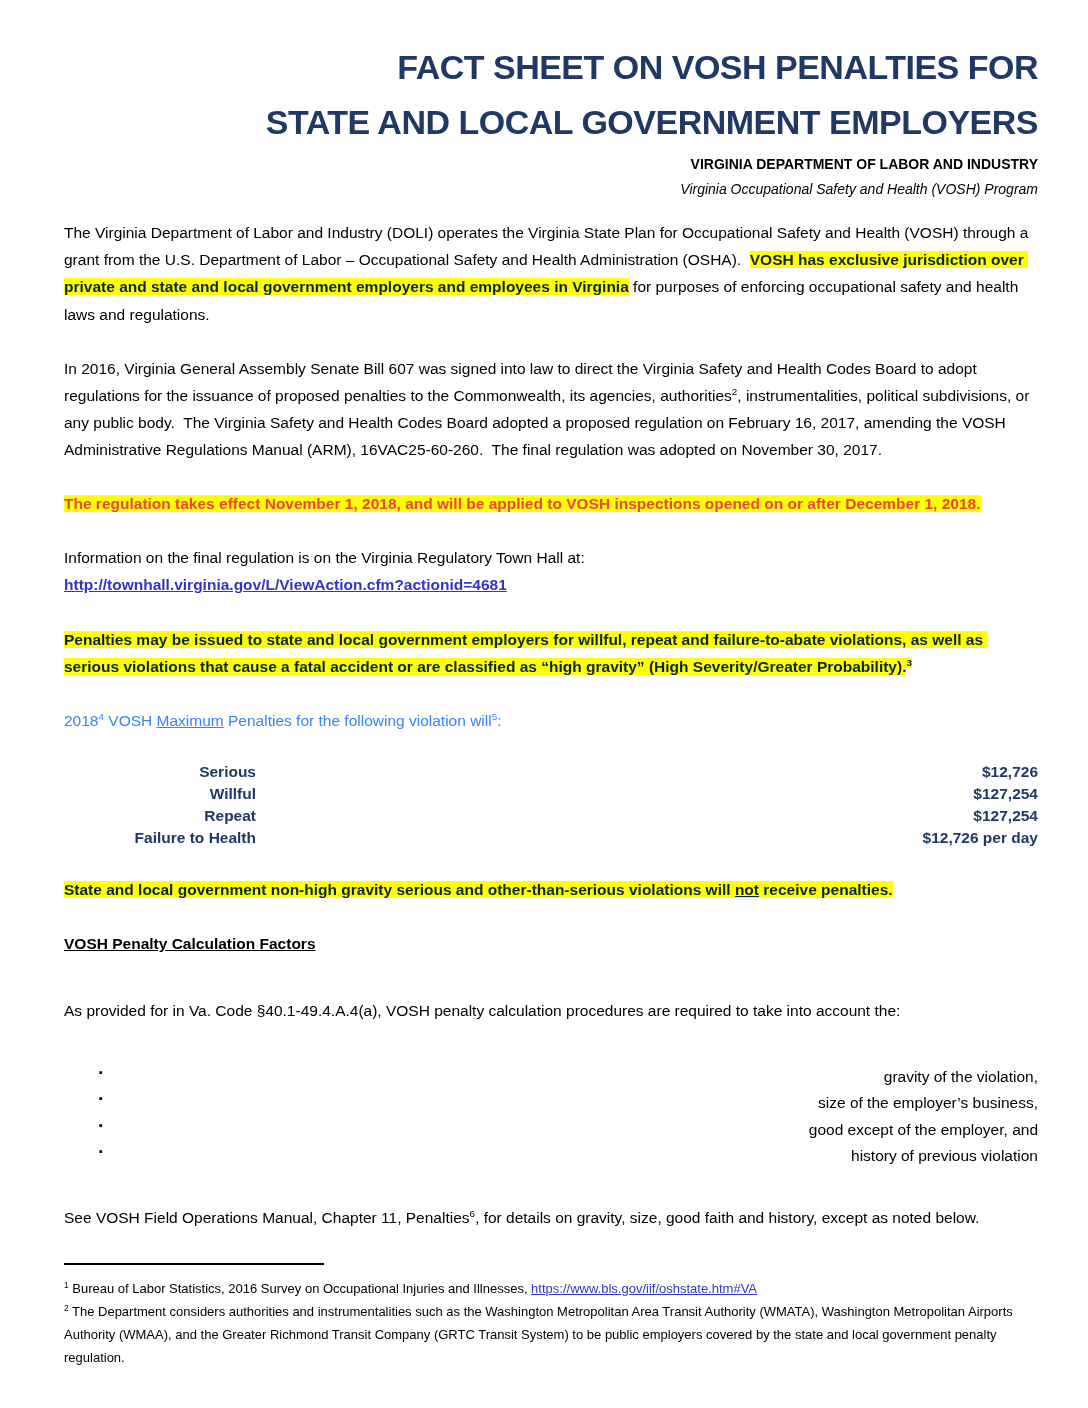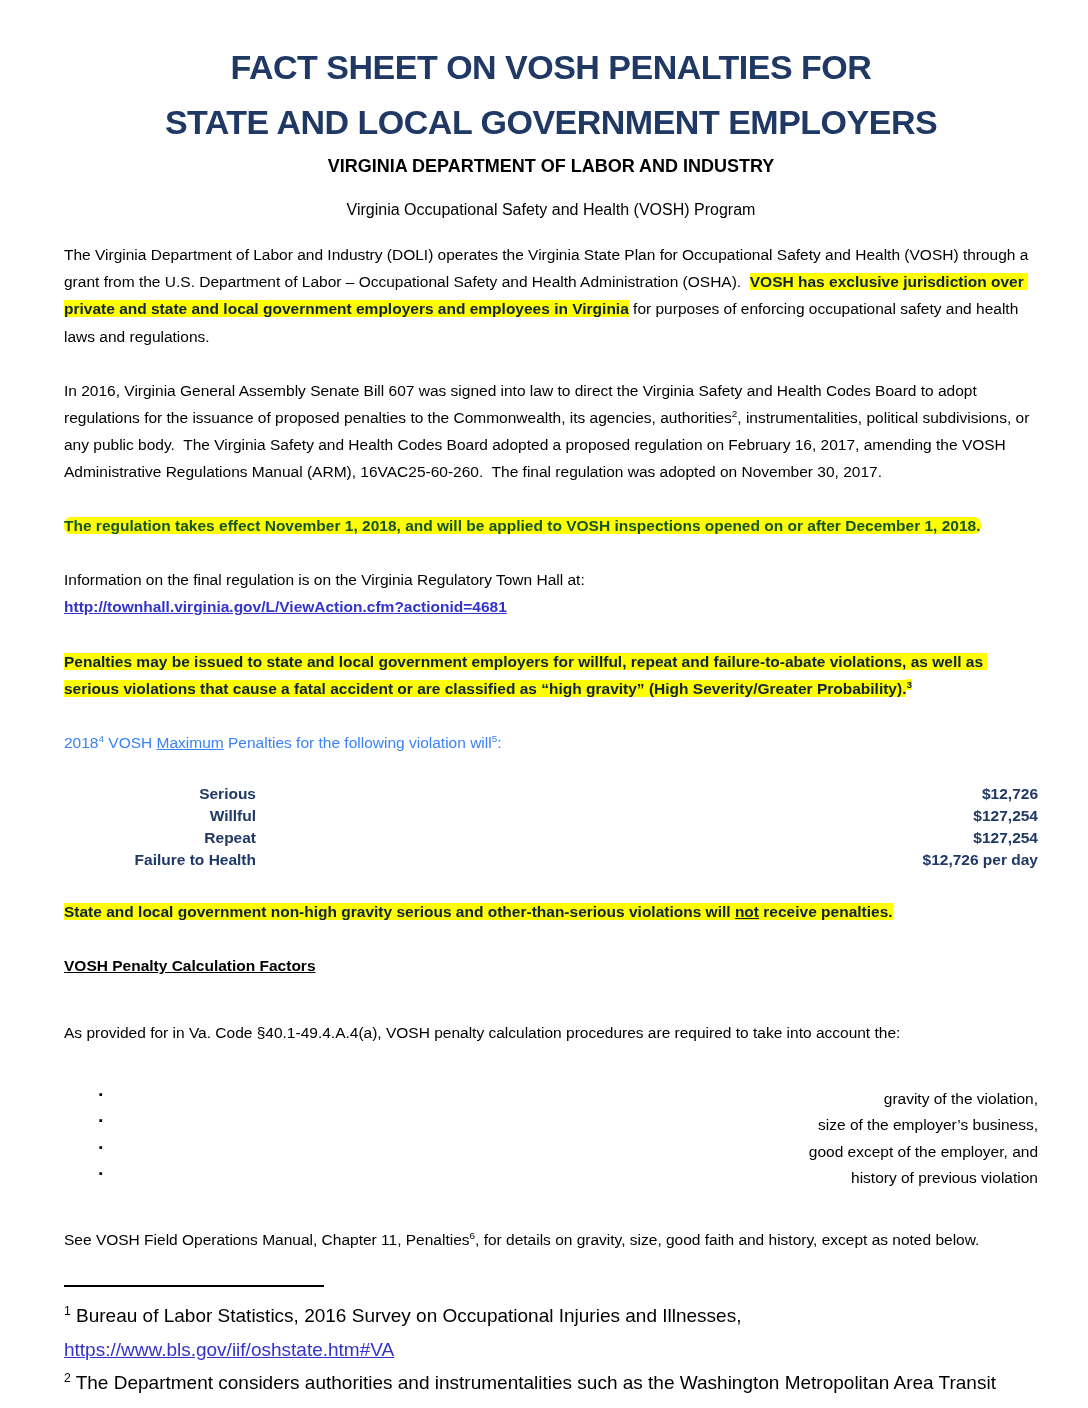--- a/index.html
+++ b/index.html
@@ -1,33 +1,33 @@
 <!DOCTYPE html>
 <html><head>
 <meta charset="utf-8">
 <style>
   html,body{margin:0;padding:0;background:#ffffff;}
   body{
     width:1088px;height:1408px;overflow:hidden;
     font-family:"Liberation Sans",sans-serif;color:#000;
   }
   .page{padding:40px 50px 24px 64px;}
-  .doc-header{text-align:center;margin-bottom:22px;}
+  .doc-header{text-align:right;margin-bottom:22px;}
   .title-line{font-size:34px;font-weight:700;color:#1F3864;line-height:1.62;letter-spacing:-0.5px;}
-  .subtitle-bold{font-size:18px;font-weight:700;margin-top:6px;}
-  .subtitle{font-size:16px;margin-top:24px;}
+  .subtitle-bold{font-size:14px;font-weight:700;margin-top:6px;}
+  .subtitle{font-size:14px;margin-top:9px;font-style:italic;}
   .doc-body{font-size:15.5px;line-height:1.75;}
   .para{margin:0 0 27px 0;white-space:pre-wrap;}
   .para.gap-lg{margin-bottom:40px;}
-  .para.fn{margin:0;font-size:19px;line-height:1.78;}
+  .para.fn{margin:0;font-size:13px;line-height:1.78;}
   
   .r-hl{background:#FFFF00;}
   .r-bold{font-weight:700;}
   .r-dark{color:#0e2340;}
-  .r-red{color:#14532d;border-radius:7px;}
+  .r-red{color:#ef4444;}
   .r-navy{color:#3b82f6;}
   .r-u{text-decoration:underline;}
   .r-sup{vertical-align:super;font-size:64%;line-height:0;}
   a.r-link, .r-link{color:#3333CC;text-decoration:underline;cursor:pointer;}
   
   .penalty-table{margin:0 0 27px 0;color:#1F3864;font-weight:700;text-align:right;}
   .penalty-row{display:flex;line-height:1.42;}
   .penalty-label{width:192px;flex:0 0 192px;}
   .penalty-value{flex:1;}
   

